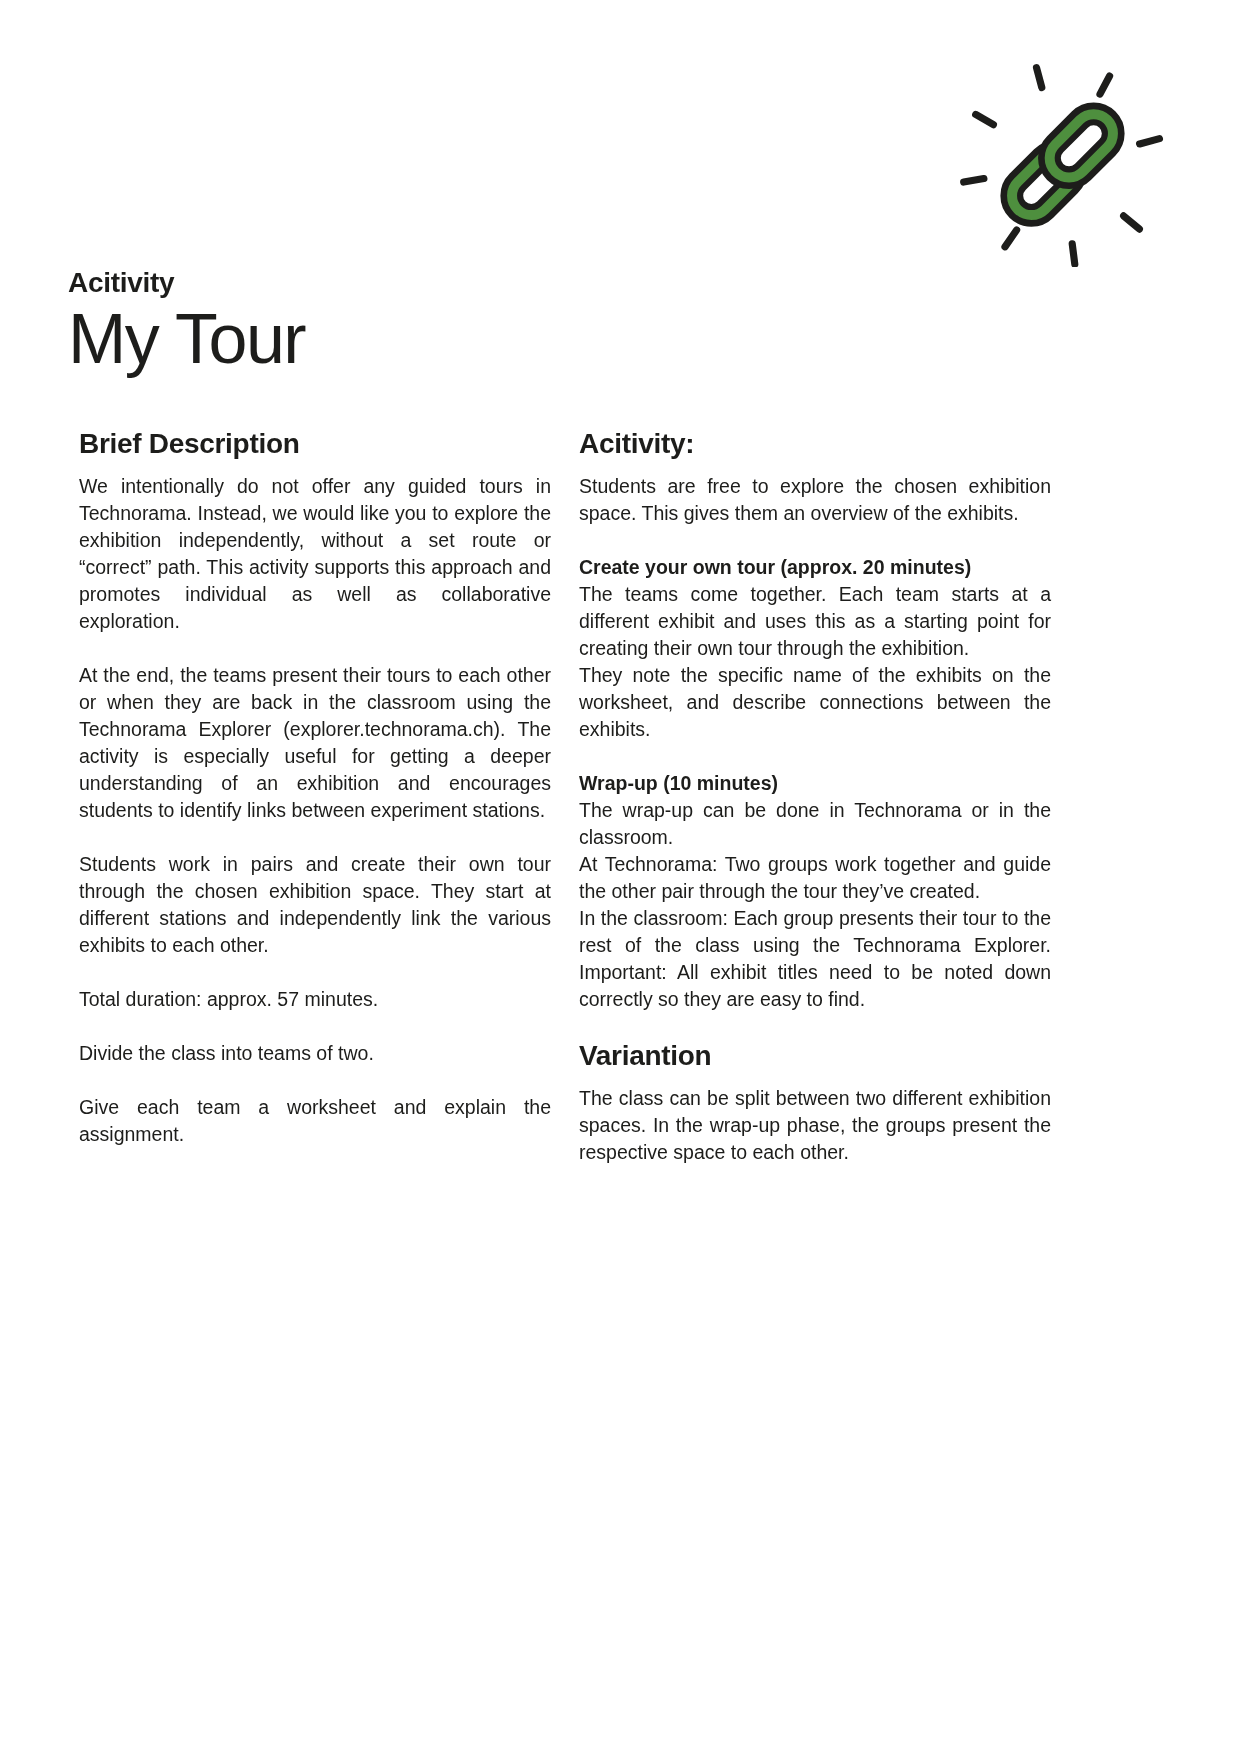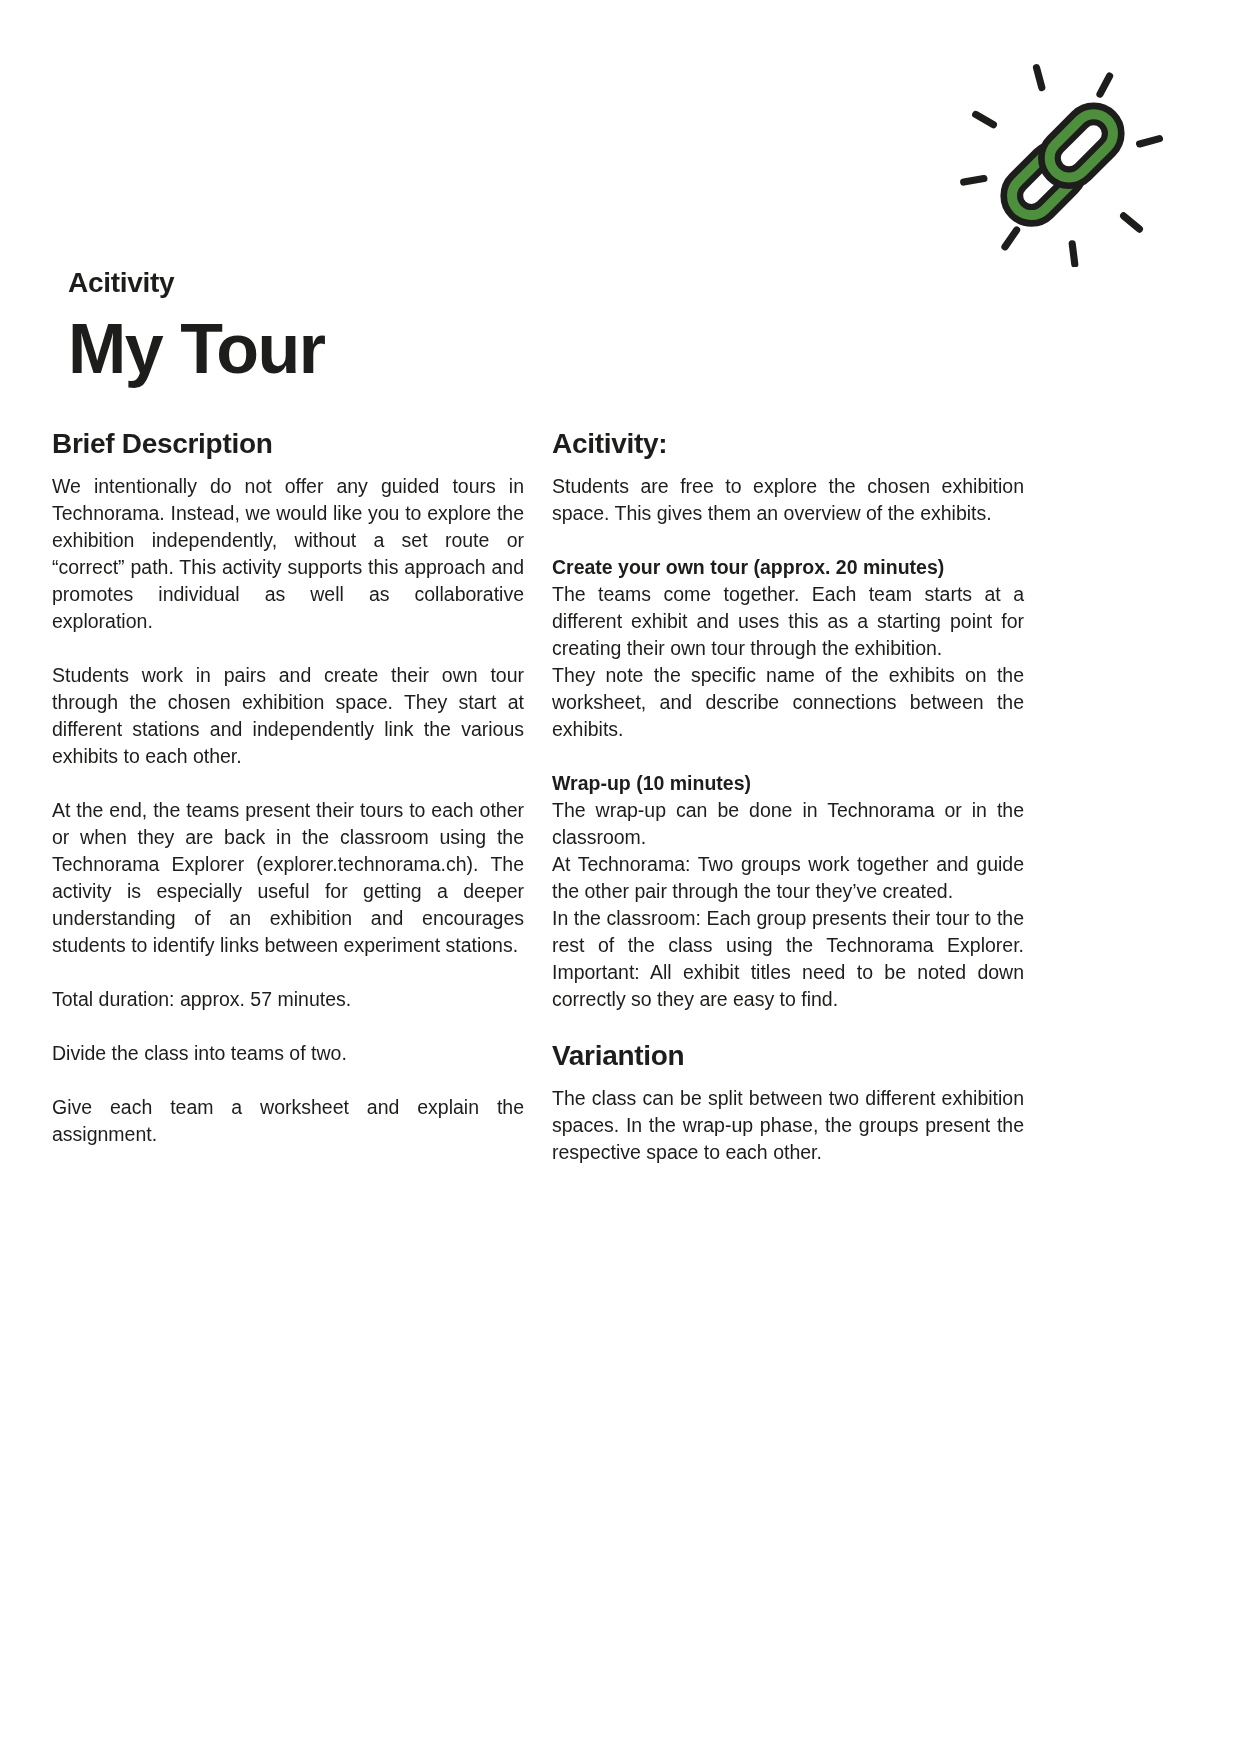--- a/index.html
+++ b/index.html
@@ -26,27 +26,27 @@
   }
   .eyebrow {
     font-size: 28px;
     line-height: 34px;
     font-weight: 700;
     letter-spacing: -0.3px;
   }
   h1.title {
     font-size: 70px;
     line-height: 74px;
-    font-weight: 700;
+    font-weight: 400;
     letter-spacing: -1.5px;
-    margin-top: 12px;
+    margin-top: 2px;
   }
   .columns {
     position: absolute;
-    left: 52px;
+    left: 79px;
     top: 428px;
     width: 972px;
     display: flex;
     gap: 28px;
   }
   .col {
     width: 472px;
     font-size: 19.5px;
     line-height: 27px;
   }
@@ -99,22 +99,22 @@
   <header class="page-header">
     <div class="eyebrow">Acitivity</div>
     <h1 class="title">My Tour</h1>
   </header>
 
   <div class="columns">
 
     <div class="col">
       <h2 class="section-heading">Brief Description</h2>
       <p class="body">We intentionally do not offer any guided tours in Technorama. Instead, we would like you to explore the exhibition independently, without a set route or “correct” path. This activity supports this approach and promotes individual as well as collaborative exploration.</p>
+      <p class="body">At the end, the teams present their tours to each other or when they are back in the classroom using the Technorama Explorer (explorer.technorama.ch). The activity is especially useful for getting a deeper understanding of an exhibition and encourages students to identify links between experiment stations.</p>
       <p class="body">Students work in pairs and create their own tour through the chosen exhibition space. They start at different stations and independently link the various exhibits to each other.</p>
-      <p class="body">At the end, the teams present their tours to each other or when they are back in the classroom using the Technorama Explorer (explorer.technorama.ch). The activity is especially useful for getting a deeper understanding of an exhibition and encourages students to identify links between experiment stations.</p>
       <p class="body">Total duration: approx. 57 minutes.</p>
 
       <p class="body">Divide the class into teams of two.</p>
       <p class="body">Give each team a worksheet and explain the assignment.</p>
     </div>
 
     <div class="col">
       <h2 class="section-heading">Acitivity:</h2>
 
       <div class="block">

